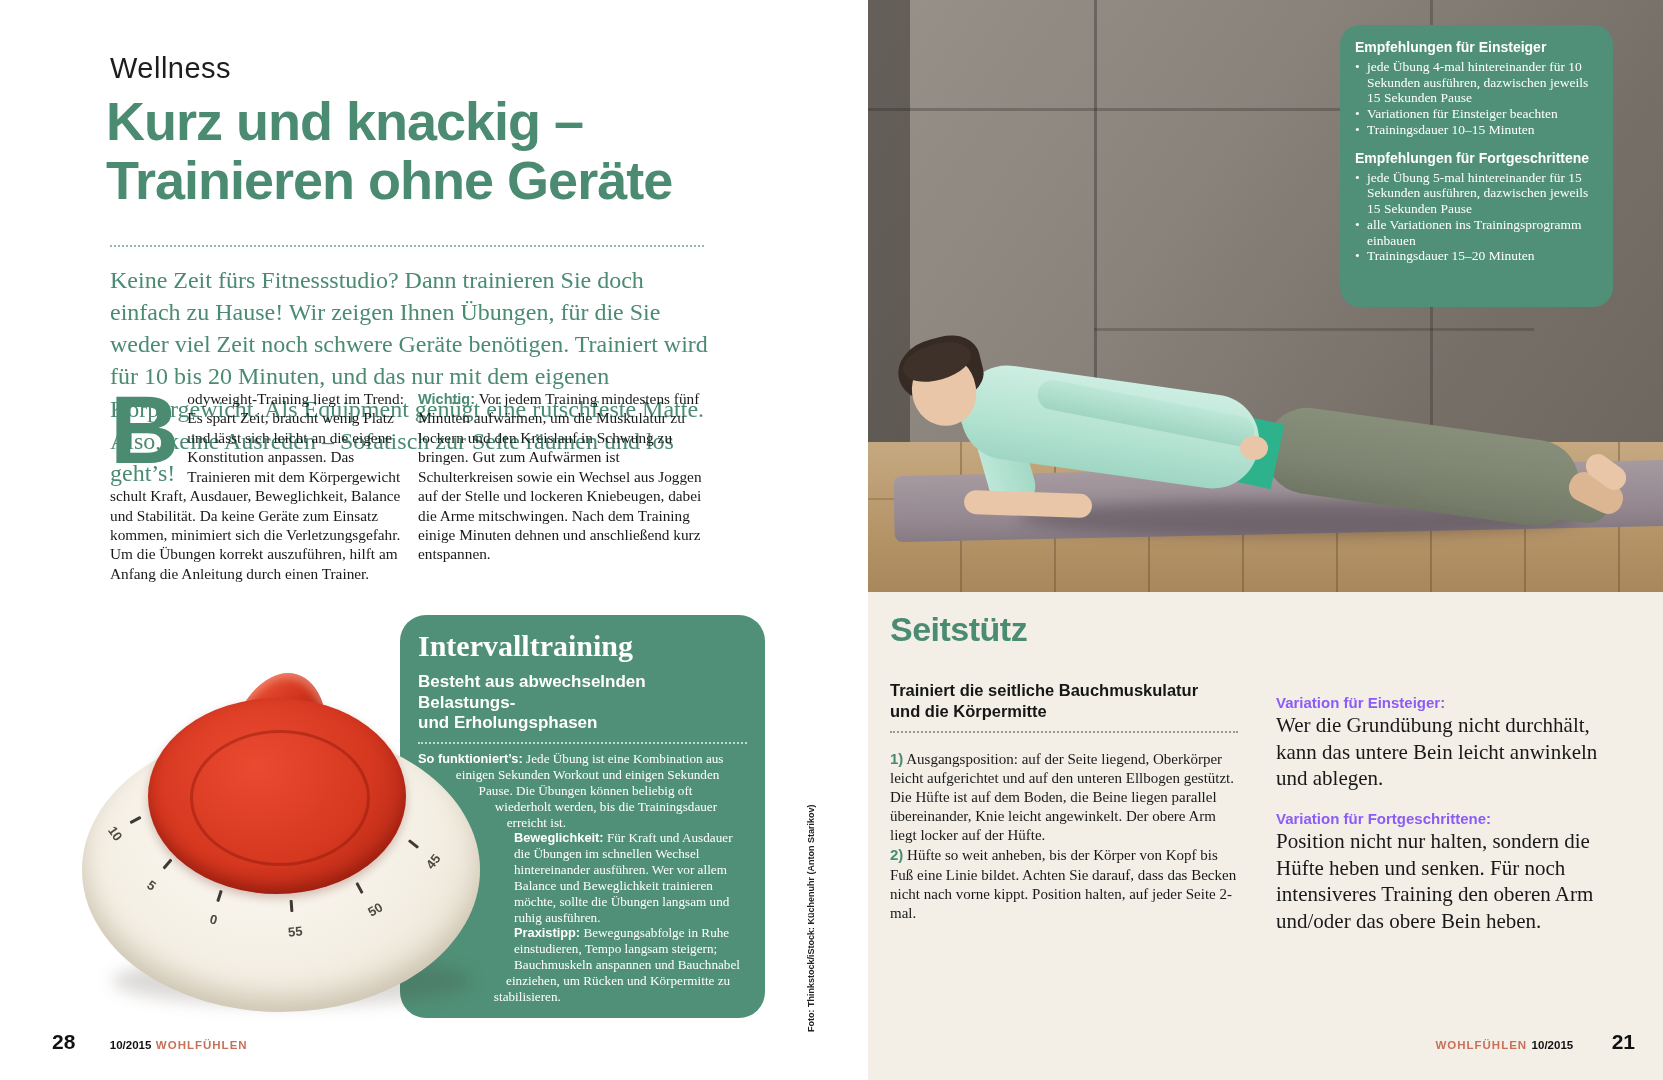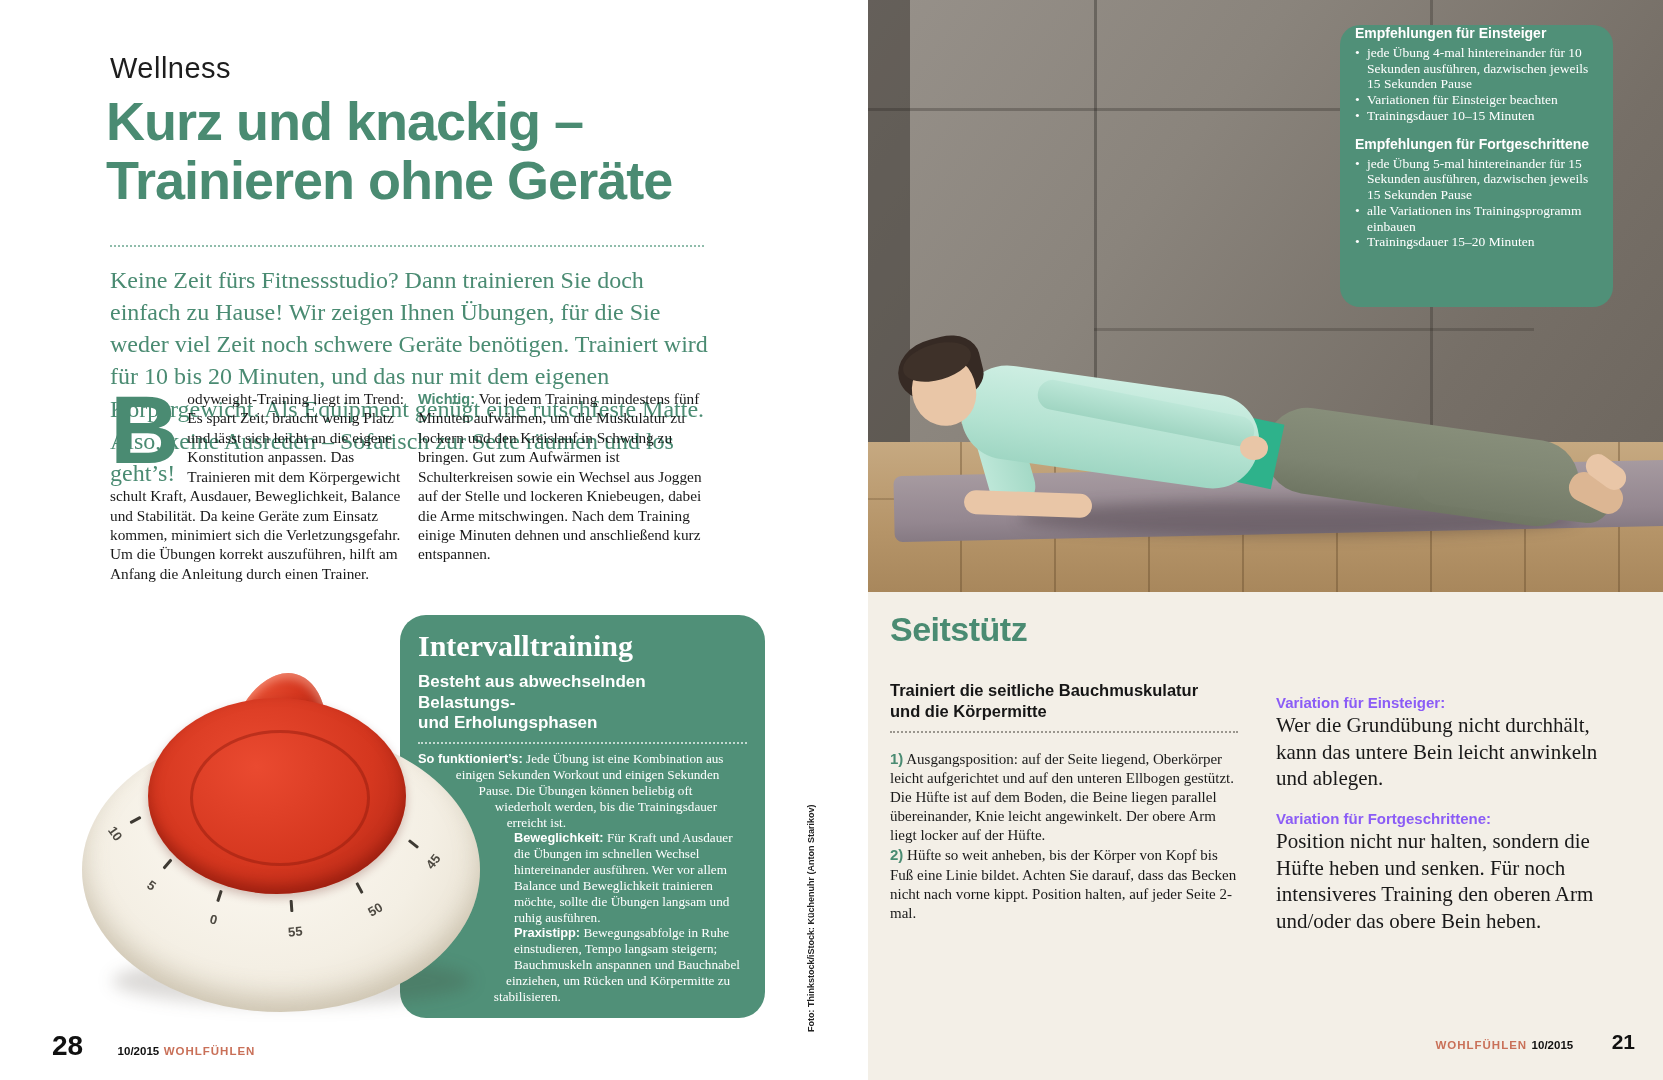--- a/index.html
+++ b/index.html
@@ -46,21 +46,21 @@
               border:3px solid rgba(140,25,10,.45);}
   .timer-knob{position:absolute;left:150px;top:-14px;width:96px;height:128px;
               border-radius:50% 50% 46% 46% / 60% 60% 38% 38%;transform:rotate(14deg);
               background:linear-gradient(105deg,#ef5a3c 0%,#d5371f 45%,#9c1d0e 100%);
               box-shadow:inset 0 6px 8px rgba(255,200,180,.45);}
   .timer-num{position:absolute;font-family:"Liberation Sans",sans-serif;font-size:13px;
              font-weight:bold;color:#4e4a42;}
   .tick{position:absolute;width:3px;height:12px;background:#3e3a33;border-radius:1px;}
 
   .footer-left{position:absolute;left:52px;top:1030px;font-family:"Liberation Sans",sans-serif;}
-  .footer-left .pg{font-weight:bold;font-size:28px;color:#111;margin-right:30px;}
+  .footer-left .pg{font-weight:bold;font-size:21px;color:#111;margin-right:30px;}
   .footer-left .iss{font-weight:bold;font-size:11.5px;color:#111;}
   .footer-left .mag{font-weight:bold;font-size:11.5px;color:#c97058;letter-spacing:1px;}
   .credit{position:absolute;left:806px;top:828px;height:204px;width:14px;
           writing-mode:vertical-rl;transform:rotate(180deg);
           font-family:"Liberation Sans",sans-serif;font-weight:bold;font-size:9px;color:#222;
           white-space:nowrap;}
 
   
   .photo{position:absolute;left:868px;top:0;width:795px;height:592px;overflow:hidden;
          background:linear-gradient(125deg,#97918a 0%,#8a847c 35%,#766f67 70%,#6b645c 100%);}
@@ -99,21 +99,21 @@
   .w-hips{position:absolute;left:396px;top:424px;width:316px;height:86px;border-radius:42px;
           background:linear-gradient(180deg,#878e7a 0%,#7d8471 60%,#6f7663 100%);transform:rotate(8deg);}
   .w-calves{position:absolute;left:548px;top:466px;width:196px;height:48px;border-radius:24px;
           background:linear-gradient(180deg,#828975 0%,#747b68 100%);transform:rotate(7deg);}
   .w-feet{position:absolute;left:700px;top:478px;width:56px;height:30px;border-radius:14px;
           background:#dcb693;transform:rotate(26deg);}
   .w-foot2{position:absolute;left:716px;top:460px;width:44px;height:24px;border-radius:12px;
           background:#e9c6a7;transform:rotate(36deg);}
 
   .reco{position:absolute;left:1340px;top:25px;width:273px;height:282px;background:#509078;
-        border-radius:20px;box-sizing:border-box;padding:0 15px;color:#fff;z-index:5;}
+        border-radius:20px;box-sizing:border-box;padding:14px 15px;color:#fff;z-index:5;}
   .reco h3{margin:0 0 3px 0;font-family:"Liberation Sans",sans-serif;font-size:14px;line-height:1.2;}
   .reco ul{margin:0 0 12px 0;padding:0;list-style:none;font-size:13.5px;line-height:1.17;}
   .reco li{padding-left:12px;position:relative;}
   .reco li::before{content:"\2022";position:absolute;left:0;top:0;}
 
   .exercise-panel{position:absolute;left:868px;top:592px;width:795px;height:488px;background:#f3efe7;}
   .ex-title{position:absolute;left:22px;top:18px;margin:0;font-family:Liberation Sans, sans-serif;
             font-weight:bold;font-size:34px;color:#4a8b72;letter-spacing:-.5px;}
   .ex-left{position:absolute;left:22px;top:88px;width:348px;}
   .ex-sub{font-family:"Liberation Sans",sans-serif;font-weight:bold;font-size:16.5px;line-height:1.25;color:#161616;}

